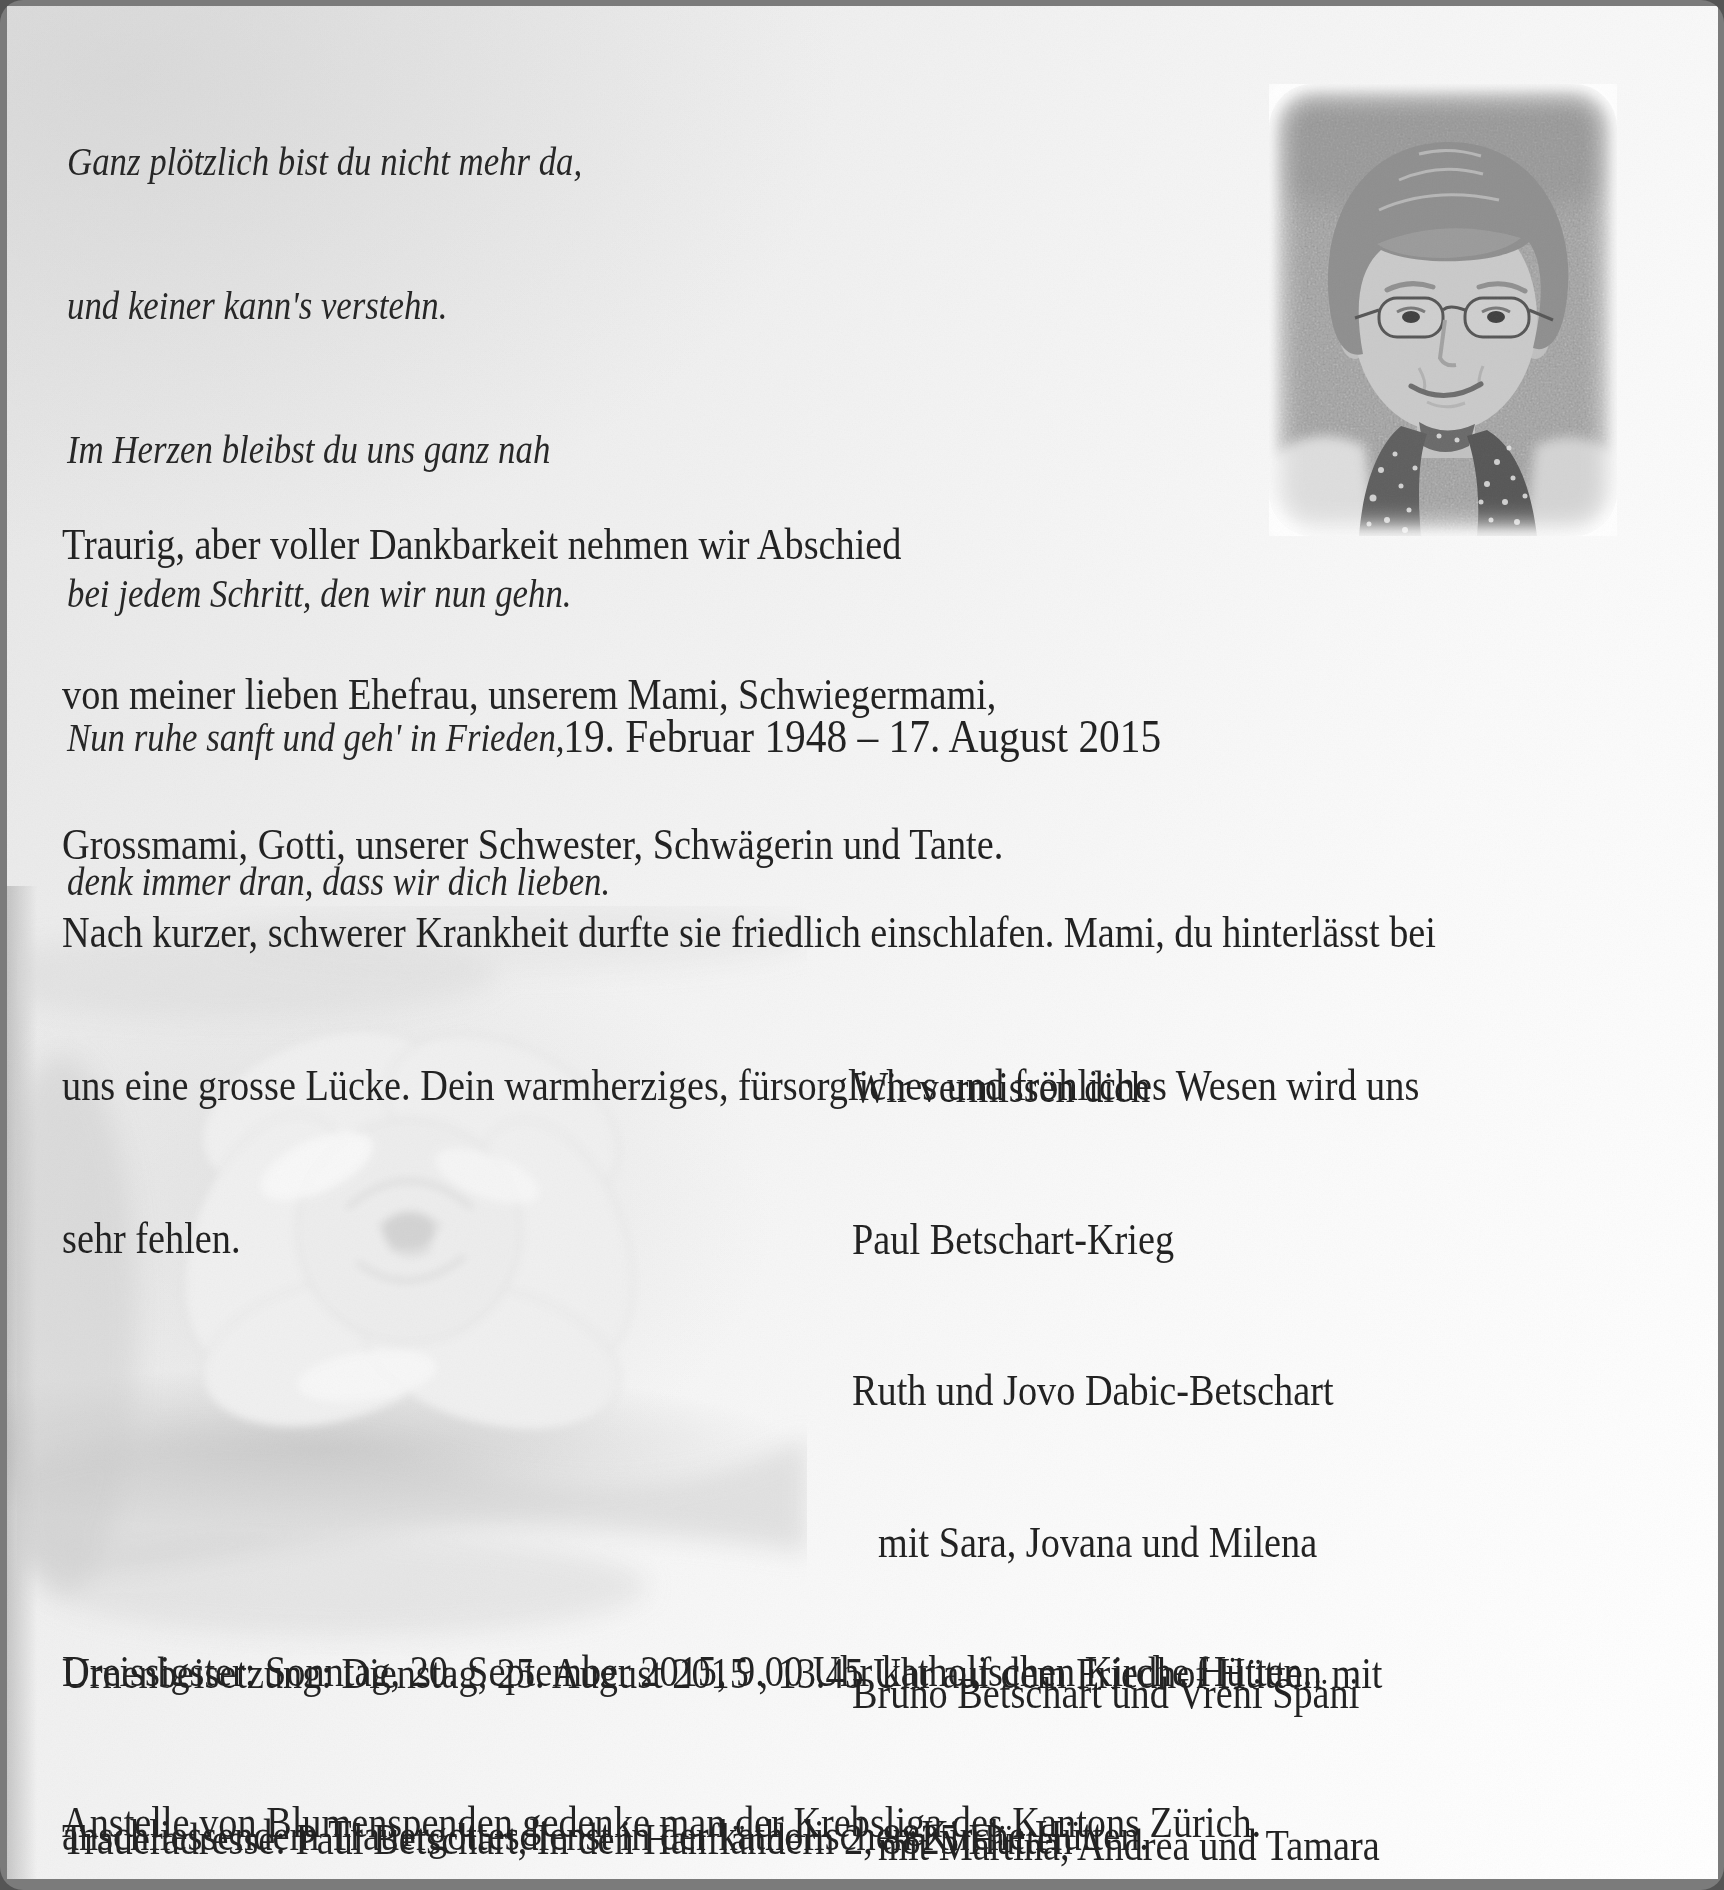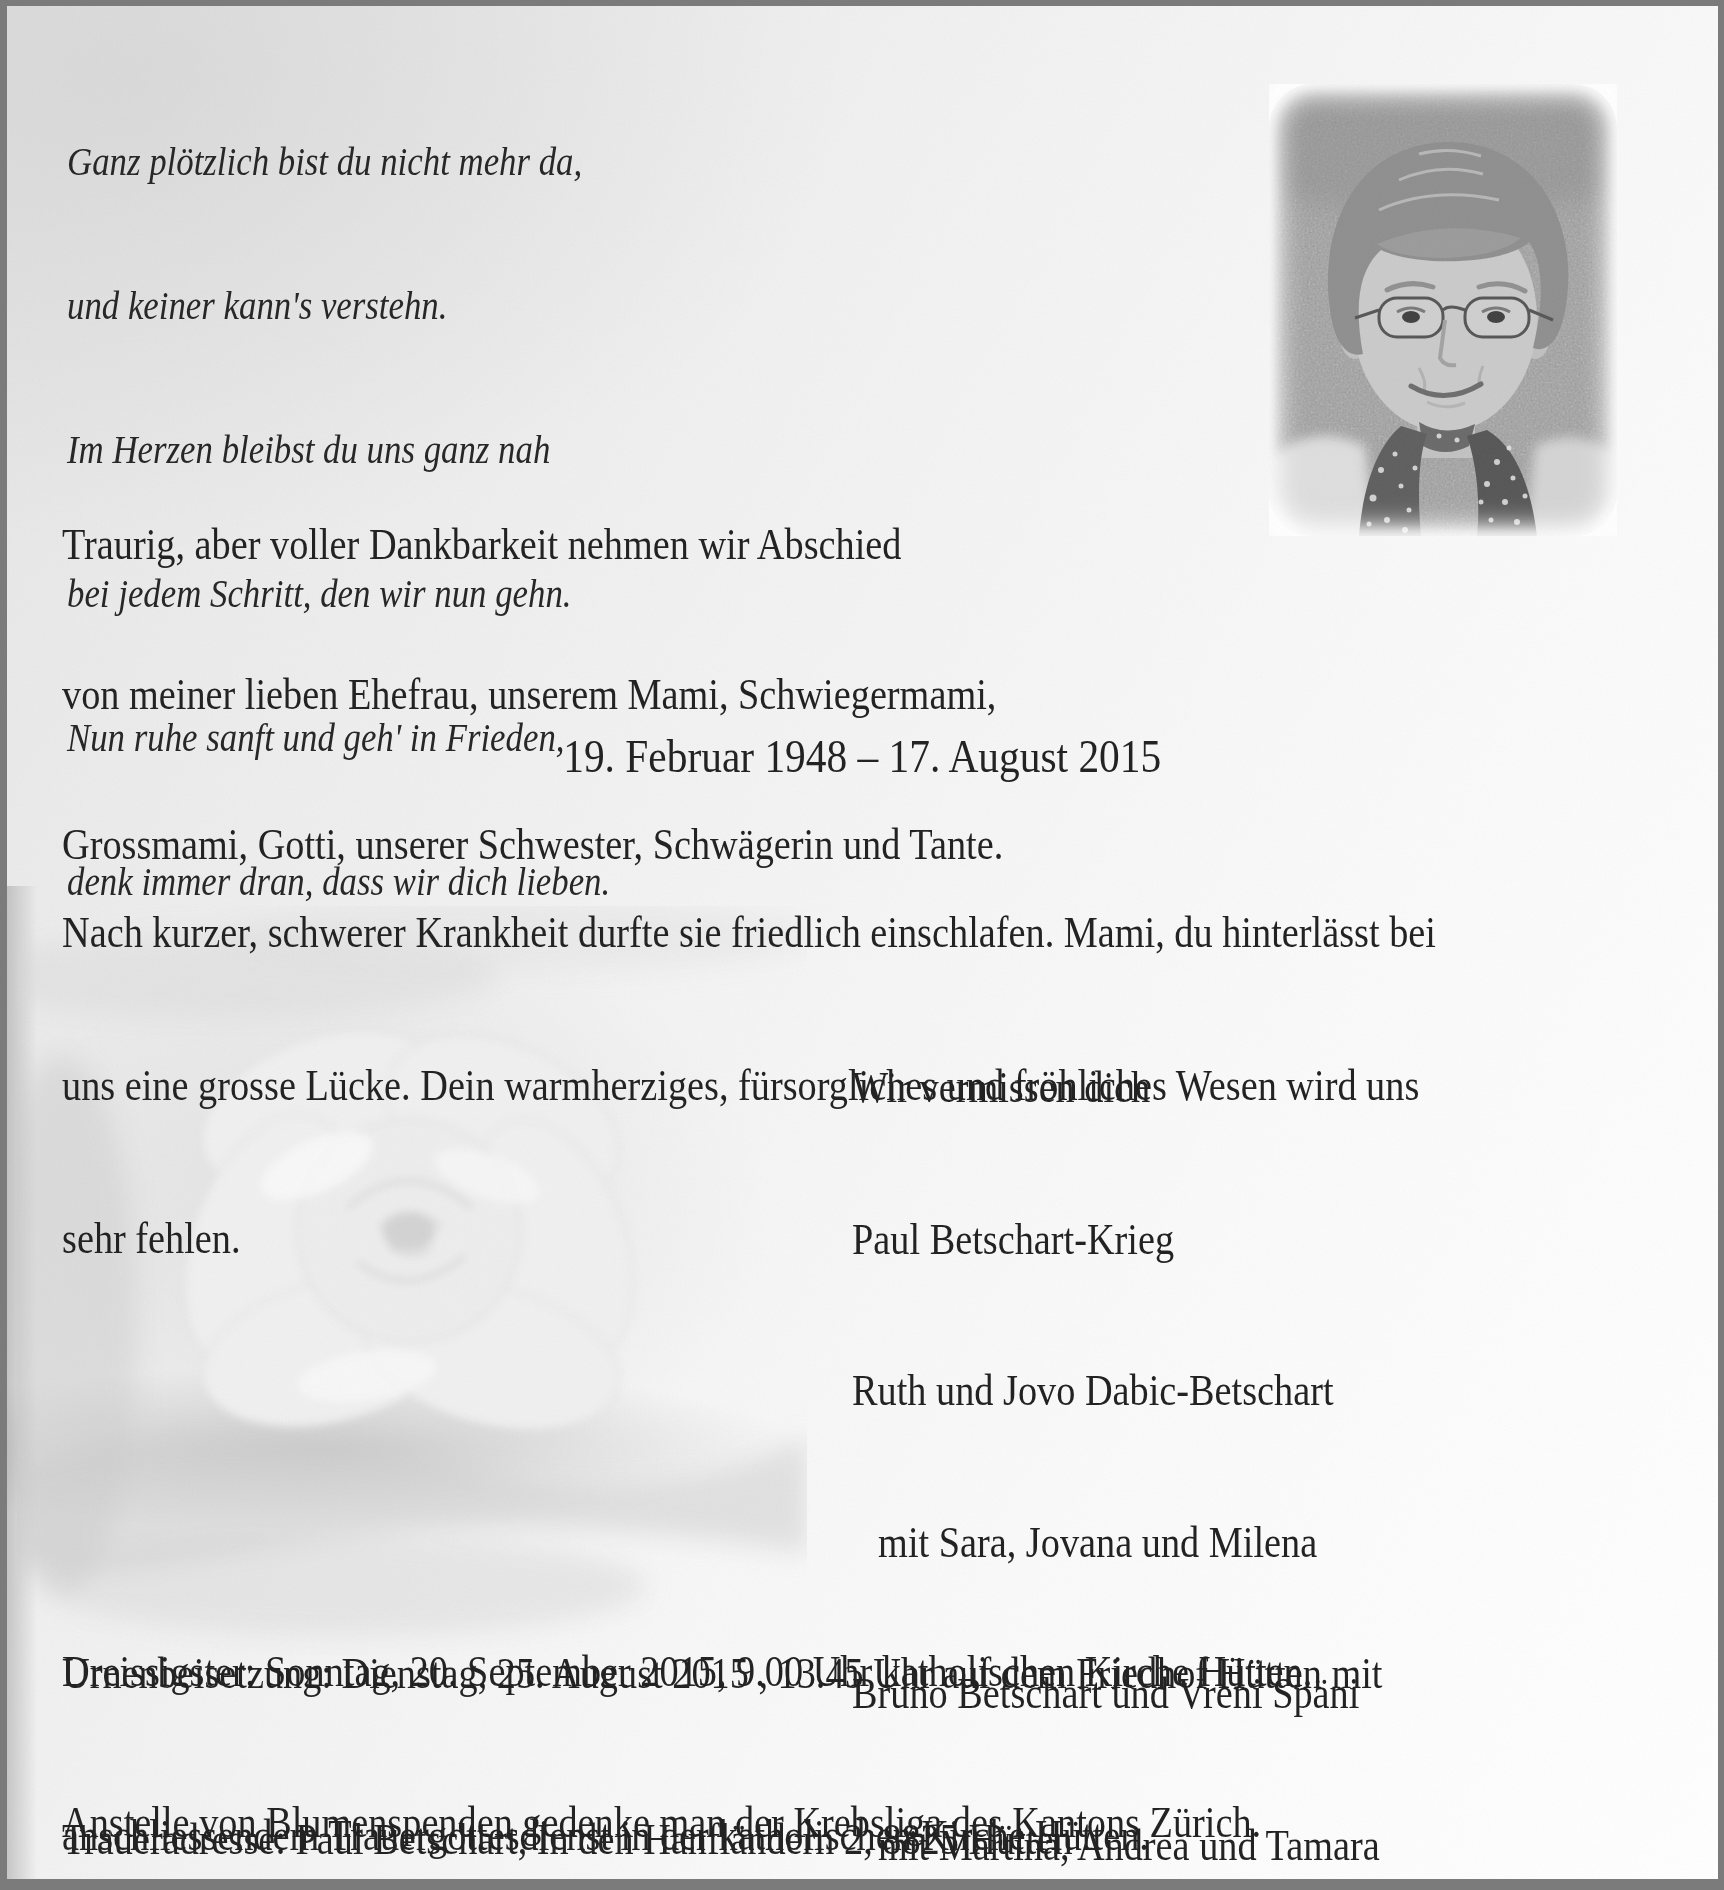--- a/index.html
+++ b/index.html
@@ -4,20 +4,21 @@
 <style>
   * { margin: 0; padding: 0; box-sizing: border-box; }
   html, body { background: #555; }
   .page {
     position: relative;
     width: 1724px; height: 1890px;
     background: #7b7b7b; 
     overflow: hidden;
     font-family: "Liberation Serif", "DejaVu Serif", serif;
     color: #1f1f1f;
+    border-radius: 23px;
   }
   .paper {
     position: absolute;
     left: 7px; top: 6px; right: 6px; bottom: 11px;
     background: linear-gradient(118deg, #e5e5e5 0%, #ececec 20%, #f3f3f3 42%, #fafafa 68%, #ffffff 100%);
     overflow: hidden;
   }
   .shade { position: absolute; pointer-events: none; }
   .shade.top-left {
     left: 0; top: 0; width: 1200px; height: 900px;
@@ -40,21 +41,21 @@
   .txt { position: absolute; white-space: pre; transform: scaleX(0.87); transform-origin: left top; }
 
   .poem   { left: 60px;  top: 36px;  font-size: 40px; line-height: 48px; font-style: italic; color: #242424; }
   .intro  { left: 55px;  top: 414px; font-size: 44px; line-height: 50px; }
   .obit   { left: 55px;  top: 799px; font-size: 44px; line-height: 51px; }
 
   .center-wrap { position: absolute; left: 0; width: 100%; text-align: center; }
   .center-wrap .inner { display: inline-block; transform: scaleX(0.90); transform-origin: center top; white-space: pre; }
   .name-wrap  { top: 614px; }
   .name-wrap .inner { font-size: 100px; line-height: 1; color: #161616; }
-  .dates-wrap { top: 726px; }
+  .dates-wrap { top: 706px; }
   .dates-wrap .inner { font-size: 46px; line-height: 1.1; }
 
   .mourners { left: 845px; top: 956px; font-size: 44px; line-height: 50.5px; }
   .m-line.indent { padding-left: 30px; }
 
   .service  { left: 55px; top: 1533px; font-size: 44px; line-height: 54px; }
   .thirty   { left: 55px; top: 1640px; font-size: 44px; line-height: 52px; }
   .donation { left: 55px; top: 1702px; font-size: 44px; line-height: 46px; }
   .address  { left: 55px; top: 1808px; font-size: 44px; line-height: 52px; }
 

